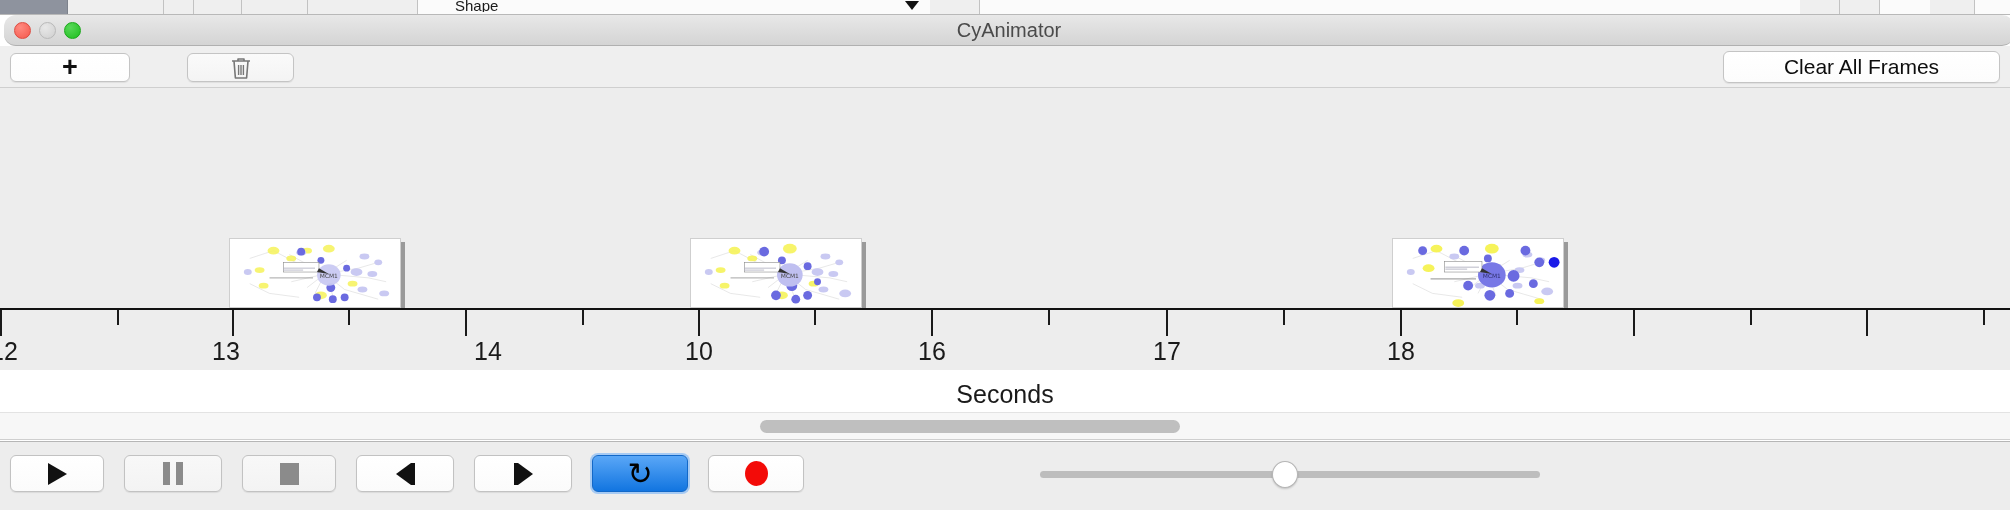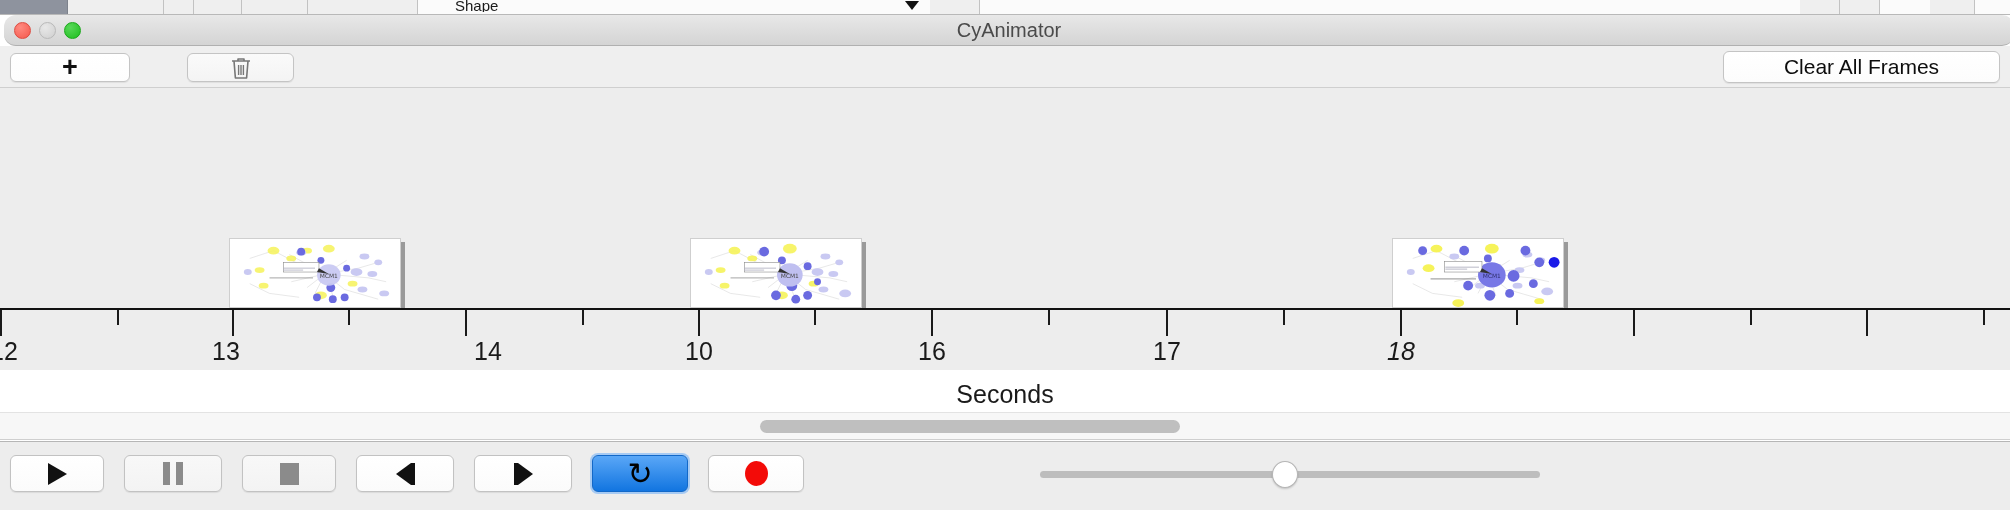--- a/index.html
+++ b/index.html
@@ -359,21 +359,21 @@
     <div class="tick minor" style="left:1750px;"></div>
     <div class="tick major" style="left:1866px;"></div>
     <div class="tick minor" style="left:1983px;"></div>
 
     <div class="tick-label" style="left:4px;">12</div>
     <div class="tick-label" style="left:226px;">13</div>
     <div class="tick-label" style="left:488px;text-align:right;">14</div>
     <div class="tick-label" style="left:699px;">10</div>
     <div class="tick-label" style="left:932px;">16</div>
     <div class="tick-label" style="left:1167px;">17</div>
-    <div class="tick-label" style="left:1401px;font-style:italic;">18</div>
+    <div class="tick-label" style="left:1401px;">18</div>
   </div>
 
   <div class="axis-title">Seconds</div>
 
   <div class="scroll-track">
     <div class="scroll-thumb" style="left:760px;width:420px;"></div>
   </div>
 
   <div class="playbar">
     <div class="pbtn" style="left:10px;width:94px;">

